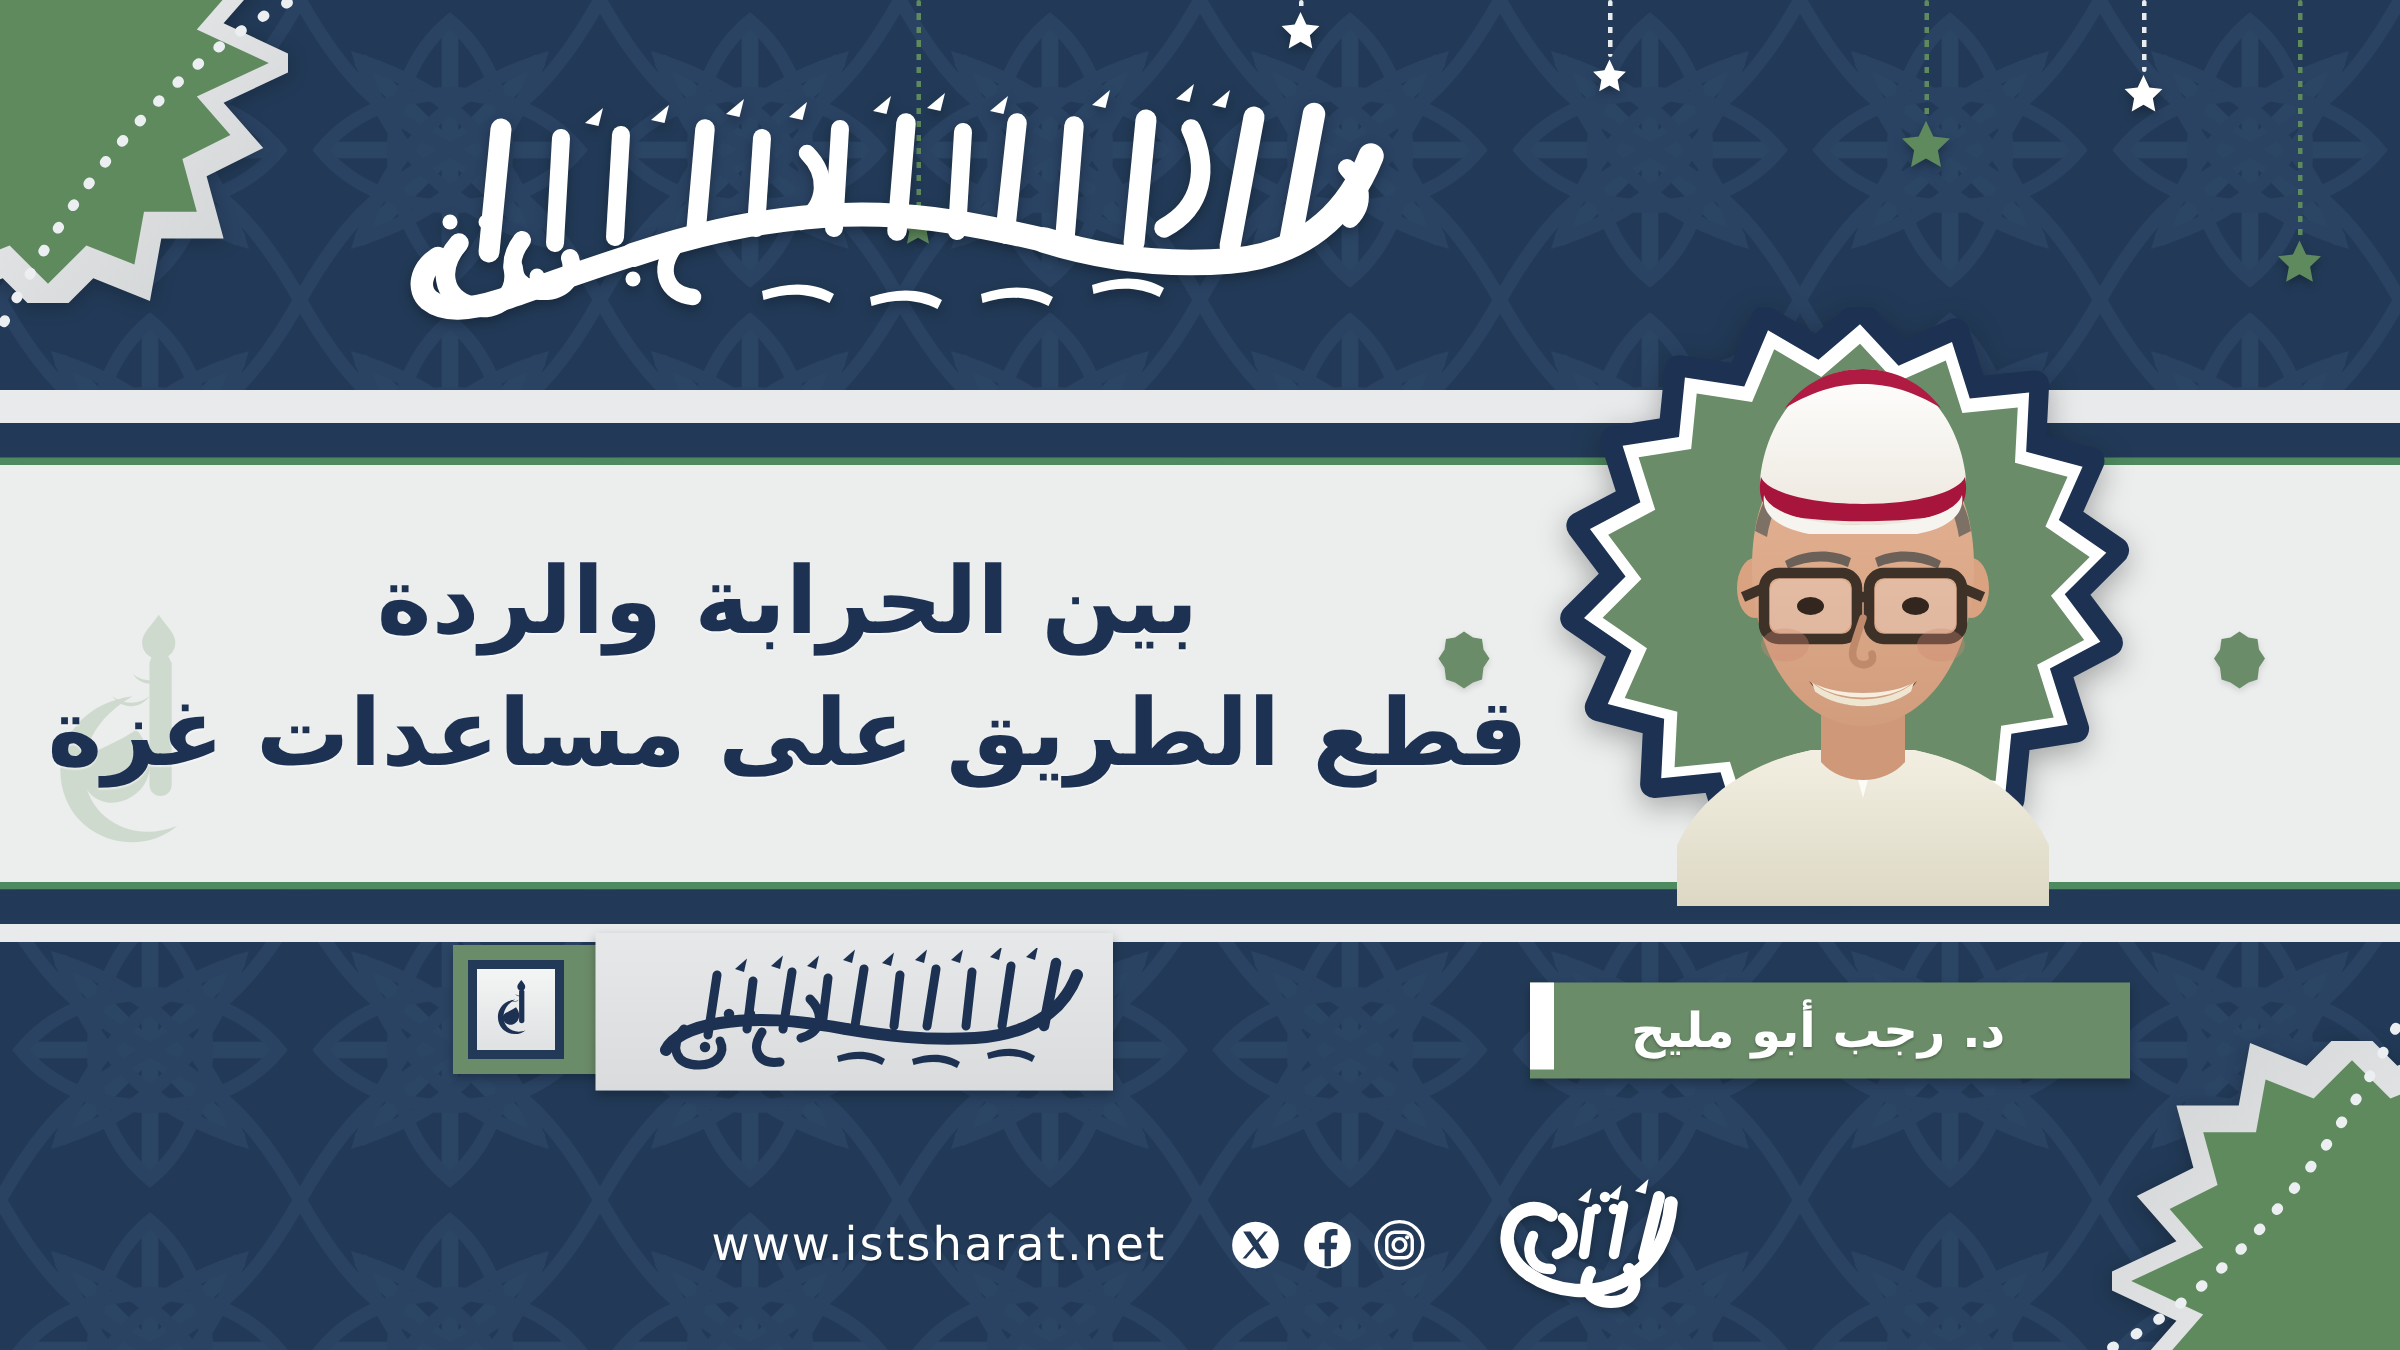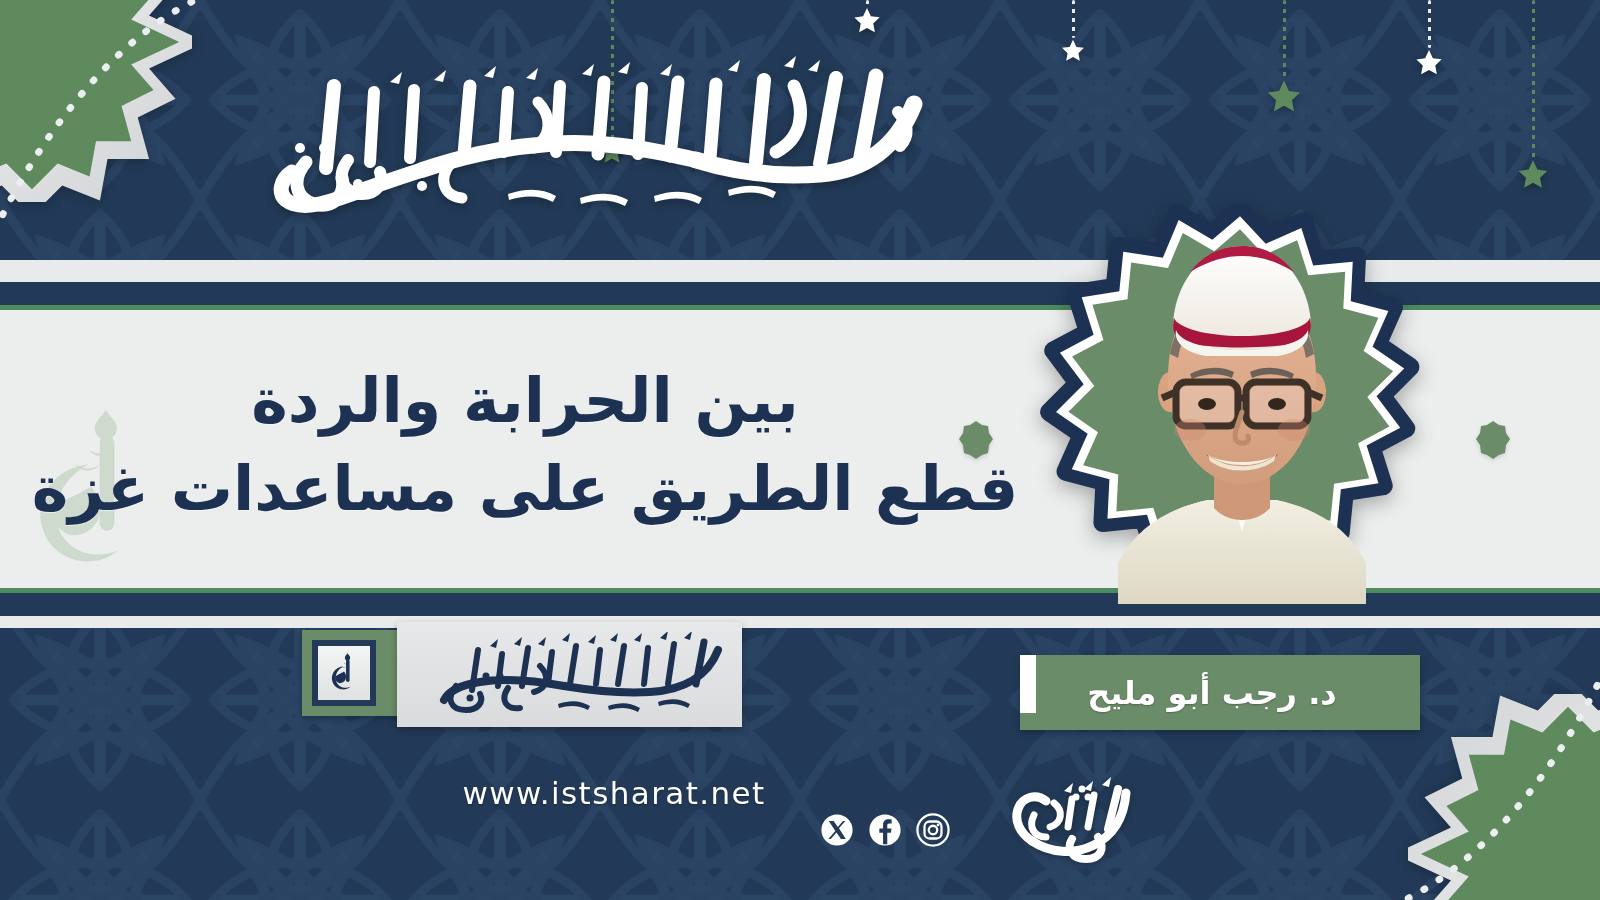--- a/index.html
+++ b/index.html
@@ -88,21 +88,21 @@
   }
   .portrait svg{width:100%;height:100%;display:block;}
   .face{
     position:absolute;left:1118px;top:232px;width:248px;height:372px;
     overflow:hidden;
   }
   .face svg{display:block;width:248px;height:372px;}
 
   
   .speaker{
-    position:absolute;left:1020px;top:655px;width:400px;height:75px;
+    position:absolute;left:1020px;top:655px;width:400px;height:64px;
     background:#6b8c69;
     box-shadow:0 3px 6px rgba(0,0,0,.28);
     display:flex;align-items:center;justify-content:center;
   }
   .speaker-tab{
     position:absolute;left:0;top:0;width:16px;height:58px;background:#ffffff;
   }
   .speaker-name{
     color:#ffffff;font-size:32px;font-weight:bold;
     margin-right:22px;margin-left:6px;white-space:nowrap;
@@ -128,21 +128,21 @@
     position:absolute;left:95px;top:0;width:345px;height:105px;
     background:linear-gradient(180deg,#e7e8e9,#d9dbdc);
     box-shadow:0 3px 7px rgba(0,0,0,.3);
     display:flex;align-items:center;justify-content:center;
   }
   .cat-callig-plate svg{width:315px;height:86px;display:block;}
 
   
   .footer{
     position:absolute;left:0;top:775px;width:1600px;height:110px;
-    display:flex;justify-content:center;gap:12px;
+    display:flex;align-items:center;justify-content:center;gap:0;
   }
   .footer-logo{width:140px;height:92px;margin-left:30px;filter:drop-shadow(0 2px 3px rgba(0,0,0,.3));}
   .footer-logo svg{width:100%;height:100%;display:block;}
   .socials{display:flex;align-items:center;gap:14px;margin:0 6px;}
   .social{width:34px;height:34px;display:block;}
   .social svg{width:34px;height:34px;display:block;}
   .site-url{
     color:#ffffff;font-size:31px;letter-spacing:1.4px;
     margin-right:36px;direction:ltr;white-space:nowrap;
     font-family:"DejaVu Sans","Liberation Sans",sans-serif;

